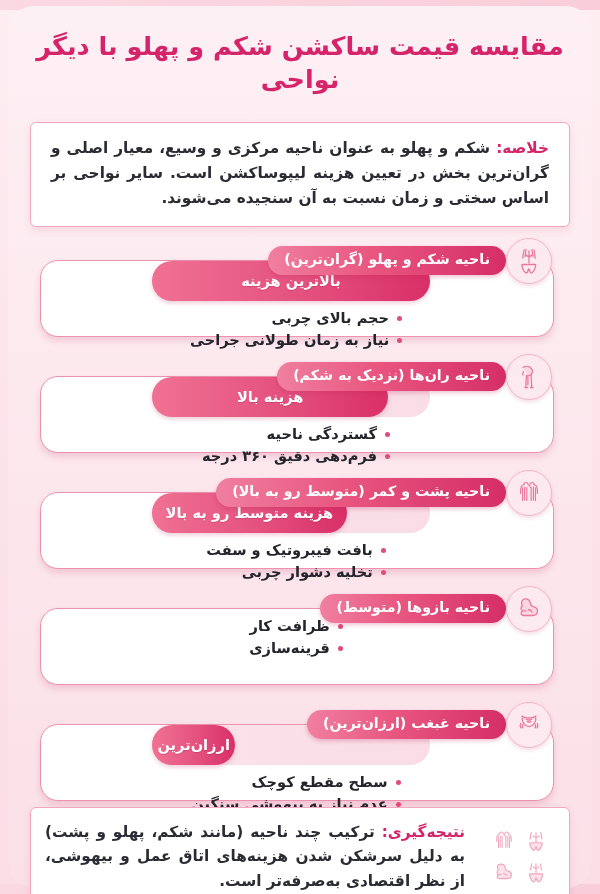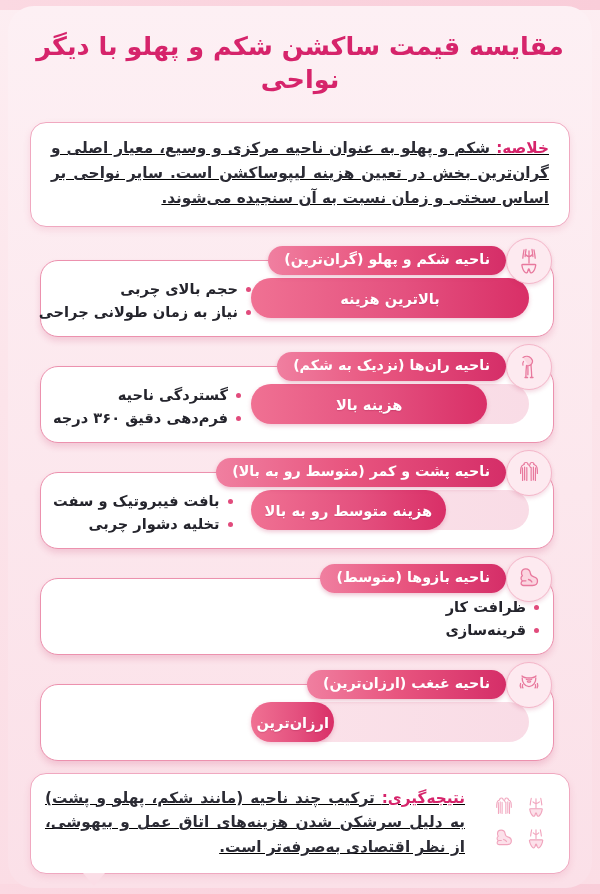--- a/index.html
+++ b/index.html
@@ -47,46 +47,45 @@
     line-height: 1.3;
     letter-spacing: -0.2px;
     margin-bottom: 26px;
     padding: 0 4px;
   }
 
   
   .callout {
     background: #ffffff;
     border: 1.4px solid #f0a8c0;
-    border-radius: 16px;
+    border-radius: 6px;
     padding: 13px 20px 15px 20px;
     box-shadow: 0 3px 7px rgba(206, 62, 110, 0.13);
     position: relative;
-    text-decoration: underline;
   }
   .callout-text {
     color: #2b2b34;
     font-size: 15.3px;
     line-height: 1.62;
     font-weight: bold;
     text-align: justify;
     text-align-last: right;
   }
   .callout-label {
     color: #d6246b;
     font-weight: bold;
   }
 
   .summary-box { margin-bottom: 16px; }
 
   
   .rows {
     display: flex;
     flex-direction: column;
-    gap: 6px;
+    gap: 16px;
     flex: 1 1 auto;
   }
 
   .area-row {
     position: relative;
     height: 100px;
     padding-top: 17px;
   }
 
   .row-card {
@@ -96,20 +95,21 @@
     top: 17px;
     bottom: 6px;
     background: #ffffff;
     border: 1.3px solid #ec91ae;
     border-radius: 18px;
     box-shadow: 0 4px 6px rgba(201, 55, 104, 0.18);
     display: flex;
     align-items: center;
     justify-content: space-between;
     padding: 0 14px 0 12px;
+    flex-direction: column;
   }
 
   
   .row-head {
     position: absolute;
     top: 0;
     right: 18px;
     display: flex;
     align-items: center;
     z-index: 4;
@@ -374,20 +374,24 @@
         <span class="head-pill">ناحیه غبغب (ارزان‌ترین)</span>
       </div>
       <div class="row-card">
         <div class="bar-wrap">
           <div class="bar-track">
             <div class="bar-fill" style="width: 30%;">
               <span class="bar-label">ارزان‌ترین</span>
             </div>
           </div>
         </div>
+        <ul class="bullets">
+          <li>سطح مقطع کوچک</li>
+          <li>عدم نیاز به بیهوشی سنگین</li>
+        </ul>
       </div>
     </div>
 
   </div>
 
   <div class="callout conclusion-box">
     <div class="concl-icons">
       <span>
         <svg width="26" height="26" viewBox="0 0 30 30" fill="none" stroke="#f0a0ba" stroke-width="1.3" stroke-linecap="round">
           <path d="M9.5 5c-.6 3-1 5.6-1.2 7.6M20.5 5c.6 3 1 5.6 1.2 7.6"></path>

